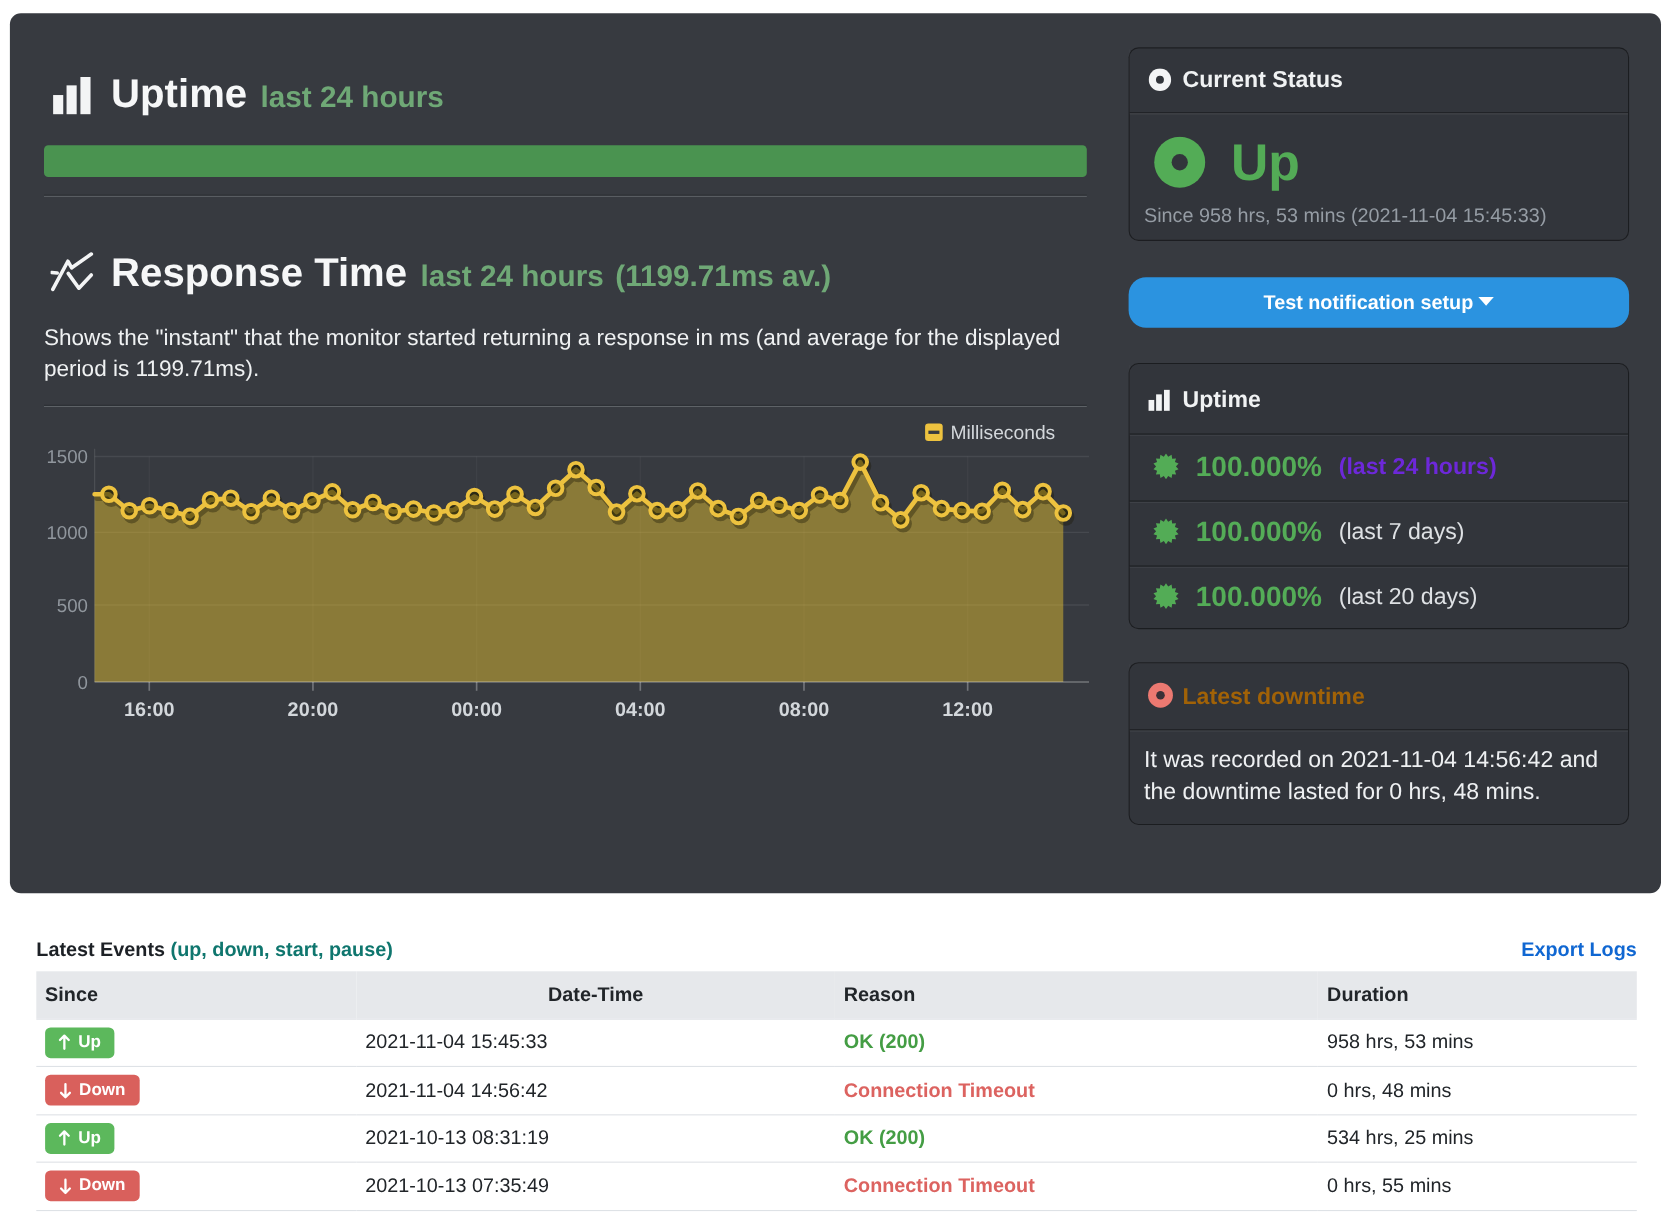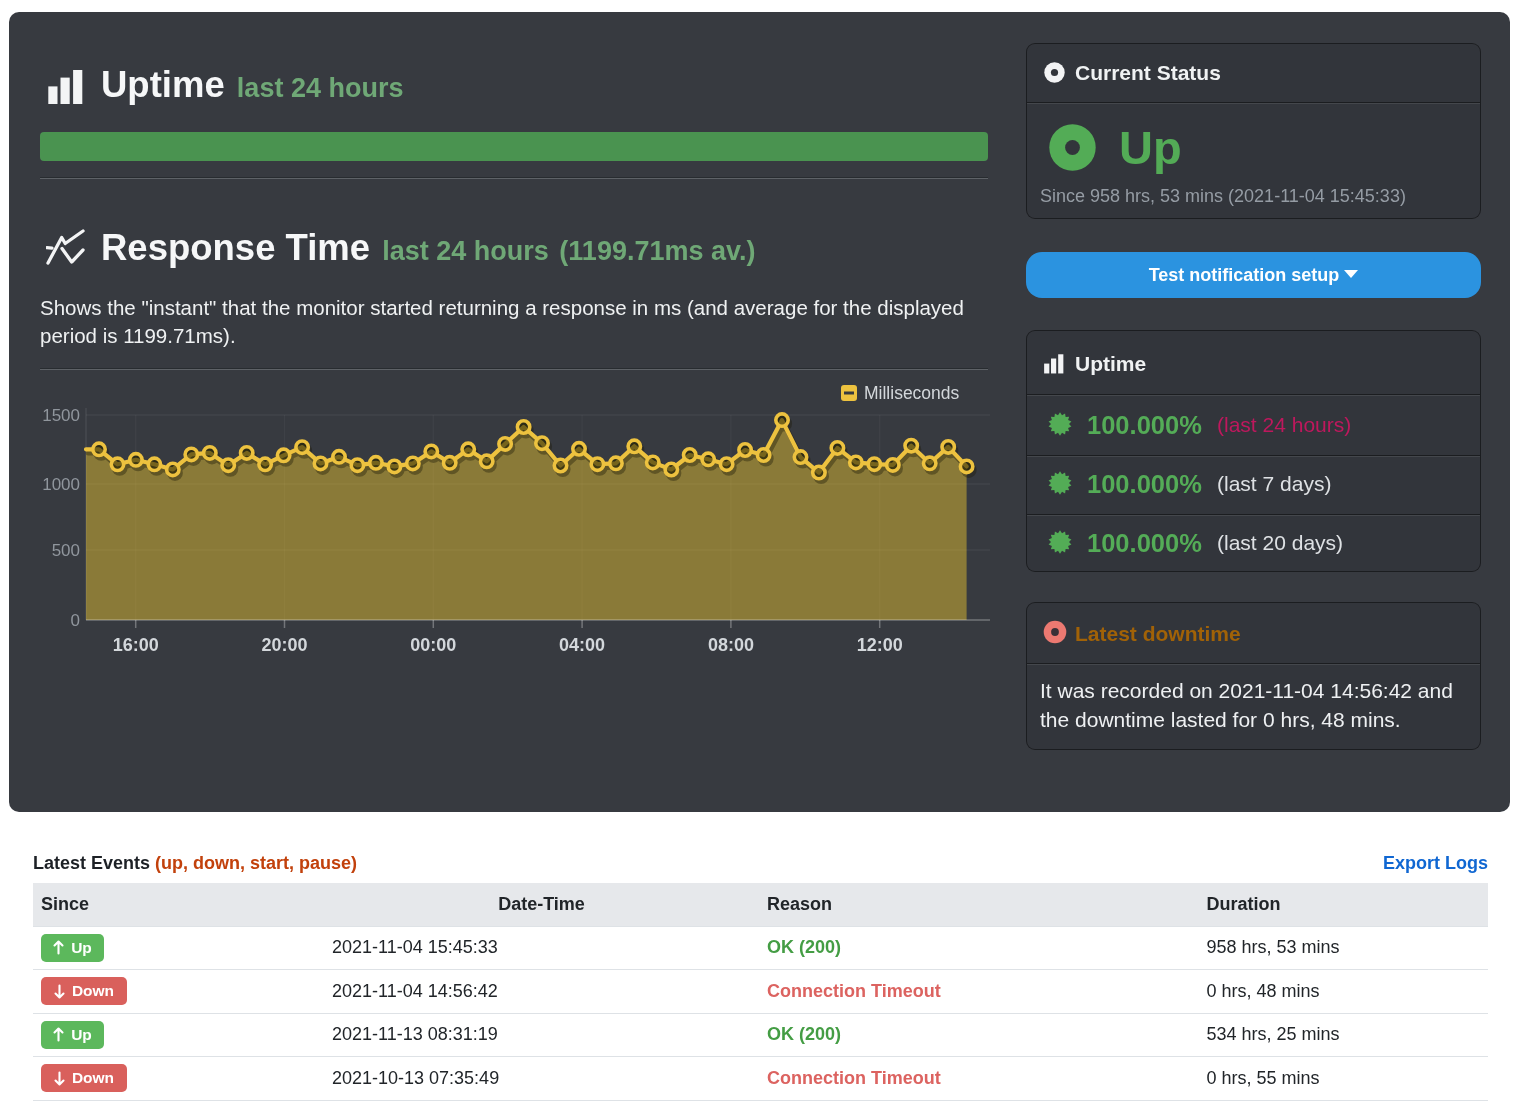--- a/index.html
+++ b/index.html
@@ -203,37 +203,37 @@
 <svg class="abs" style="left:1048px;top:412px;" width="24" height="24" viewBox="0 0 24 24">
     <polygon points="12.00,0.30 14.00,3.23 17.08,1.46 17.61,4.96 21.15,4.71 20.11,8.10 23.41,9.40 21.00,12.00 23.41,14.60 20.11,15.90 21.15,19.29 17.61,19.04 17.08,22.54 14.00,20.77 12.00,23.70 10.00,20.77 6.92,22.54 6.39,19.04 2.85,19.29 3.89,15.90 0.59,14.60 3.00,12.00 0.59,9.40 3.89,8.10 2.85,4.71 6.39,4.96 6.92,1.46 10.00,3.23" fill="#53ac56"></polygon>
   </svg>
 <svg class="abs" style="left:1048px;top:471px;" width="24" height="24" viewBox="0 0 24 24">
     <polygon points="12.00,0.30 14.00,3.23 17.08,1.46 17.61,4.96 21.15,4.71 20.11,8.10 23.41,9.40 21.00,12.00 23.41,14.60 20.11,15.90 21.15,19.29 17.61,19.04 17.08,22.54 14.00,20.77 12.00,23.70 10.00,20.77 6.92,22.54 6.39,19.04 2.85,19.29 3.89,15.90 0.59,14.60 3.00,12.00 0.59,9.40 3.89,8.10 2.85,4.71 6.39,4.96 6.92,1.46 10.00,3.23" fill="#53ac56"></polygon>
   </svg>
 <svg class="abs" style="left:1048px;top:530px;" width="24" height="24" viewBox="0 0 24 24">
     <polygon points="12.00,0.30 14.00,3.23 17.08,1.46 17.61,4.96 21.15,4.71 20.11,8.10 23.41,9.40 21.00,12.00 23.41,14.60 20.11,15.90 21.15,19.29 17.61,19.04 17.08,22.54 14.00,20.77 12.00,23.70 10.00,20.77 6.92,22.54 6.39,19.04 2.85,19.29 3.89,15.90 0.59,14.60 3.00,12.00 0.59,9.40 3.89,8.10 2.85,4.71 6.39,4.96 6.92,1.46 10.00,3.23" fill="#53ac56"></polygon>
   </svg>
 <div class="abs" style="left:1087px;top:412px;font-size:25.5px;font-weight:bold;color:#54ac57;line-height:26px;">100.000%</div>
-<div class="abs" style="left:1217px;top:414px;font-size:21px;color:#be185d;line-height:21px;">(last 24 hours)</div>
+<div class="abs" style="left:1217px;top:414px;font-size:21px;color:#6d28d9;line-height:21px;font-weight:bold;">(last 24 hours)</div>
 <div class="abs" style="left:1087px;top:471px;font-size:25.5px;font-weight:bold;color:#54ac57;line-height:26px;">100.000%</div>
 <div class="abs" style="left:1217px;top:473px;font-size:21px;color:#dee1e4;line-height:21px;">(last 7 days)</div>
 <div class="abs" style="left:1087px;top:530px;font-size:25.5px;font-weight:bold;color:#54ac57;line-height:26px;">100.000%</div>
 <div class="abs" style="left:1217px;top:532px;font-size:21px;color:#dee1e4;line-height:21px;">(last 20 days)</div>
 
 <div class="card" style="left:1026px;top:602px;width:455px;height:148px;">
   <div class="chead" style="height:61px;"></div>
 </div>
 <svg class="abs" style="left:1043px;top:620px;" width="24" height="24" viewBox="0 0 24 24">
   <circle cx="12" cy="12" r="11.3" fill="#ec7971"></circle>
   <circle cx="12" cy="12" r="3.9" fill="#3a3037"></circle>
 </svg>
 <div class="abs" style="left:1075px;top:621px;font-size:21px;font-weight:bold;color:#a16207;line-height:26px;">Latest downtime</div>
 <div class="abs" style="left:1040px;top:676px;width:426px;font-size:21px;color:#eef0f2;line-height:29.4px;">It was recorded on 2021-11-04 14:56:42 and the downtime lasted for 0 hrs, 48 mins.</div>
 
-<div class="abs" style="left:33px;top:853px;font-size:18px;font-weight:bold;color:#1d2126;">Latest Events <span style="color:#c2410c;">(up, down, start, pause)</span></div>
+<div class="abs" style="left:33px;top:853px;font-size:18px;font-weight:bold;color:#1d2126;">Latest Events <span style="color:#0f766e;">(up, down, start, pause)</span></div>
 <div class="abs" style="top:853px;right:34px;font-size:18px;font-weight:bold;color:#1067d2;">Export Logs</div>
 
 <div class="abs" style="left:33px;top:883px;width:1455px;">
   <table style="width:100%;border-collapse:collapse;font-size:18px;color:#212529;">
     <thead>
       <tr style="background:#e6e8eb;">
         <th style="width:20%;text-align:left;padding:9px 8px;height:43px;">Since</th>
         <th style="width:29.9%;text-align:center;padding:9px 8px;">Date-Time</th>
         <th style="width:30.2%;text-align:left;padding:9px 8px;">Reason</th>
         <th style="text-align:left;padding:9px 8px;">Duration</th>
@@ -253,21 +253,21 @@
                 <path d="M5.5 1.5 V13 M1.5 9.5 L5.5 13.5 L9.5 9.5" fill="none" stroke="#fff" stroke-width="2.1" stroke-linecap="round" stroke-linejoin="round"></path>
               </svg>Down</span></td>
         <td style="padding:6px 8px;">2021-11-04 14:56:42</td>
         <td style="padding:6px 8px;font-weight:bold;color:#dc6360;">Connection Timeout</td>
         <td style="padding:6px 8px;">0 hrs, 48 mins</td>
       </tr>
       <tr style="border-top:1px solid #dee2e6;height:43.5px;">
         <td style="padding:6px 8px;"><span style="display:inline-flex;align-items:center;justify-content:center;width:63px;height:28px;background:#5cb85c;border-radius:5px;color:#fff;font-size:15.5px;font-weight:bold;"><svg width="11" height="15" viewBox="0 0 11 15" style="margin-right:7px;">
                 <path d="M5.5 13.5 V2 M1.5 5.5 L5.5 1.5 L9.5 5.5" fill="none" stroke="#fff" stroke-width="2.1" stroke-linecap="round" stroke-linejoin="round"></path>
               </svg>Up</span></td>
-        <td style="padding:6px 8px;">2021-11-13 08:31:19</td>
+        <td style="padding:6px 8px;">2021-10-13 08:31:19</td>
         <td style="padding:6px 8px;font-weight:bold;color:#449d44;">OK (200)</td>
         <td style="padding:6px 8px;">534 hrs, 25 mins</td>
       </tr>
       <tr style="border-top:1px solid #dee2e6;border-bottom:1px solid #dee2e6;height:43.5px;">
         <td style="padding:6px 8px;"><span style="display:inline-flex;align-items:center;justify-content:center;width:86px;height:28px;background:#d9605c;border-radius:5px;color:#fff;font-size:15.5px;font-weight:bold;"><svg width="11" height="15" viewBox="0 0 11 15" style="margin-right:7px;">
                 <path d="M5.5 1.5 V13 M1.5 9.5 L5.5 13.5 L9.5 9.5" fill="none" stroke="#fff" stroke-width="2.1" stroke-linecap="round" stroke-linejoin="round"></path>
               </svg>Down</span></td>
         <td style="padding:6px 8px;">2021-10-13 07:35:49</td>
         <td style="padding:6px 8px;font-weight:bold;color:#dc6360;">Connection Timeout</td>
         <td style="padding:6px 8px;">0 hrs, 55 mins</td>

